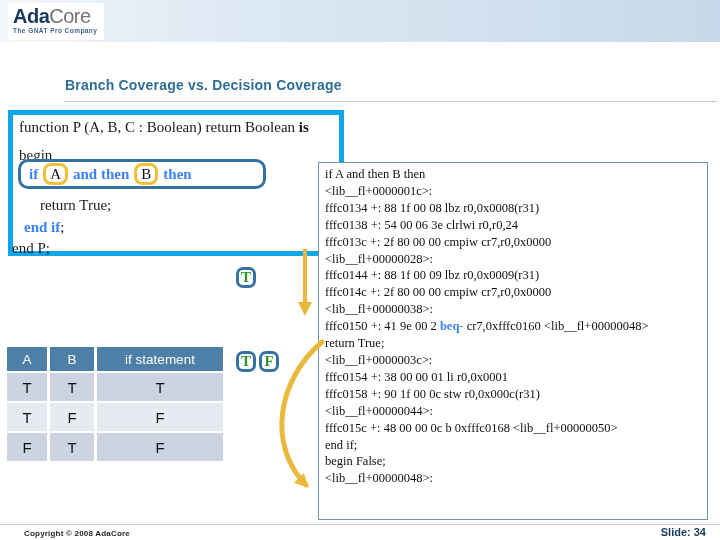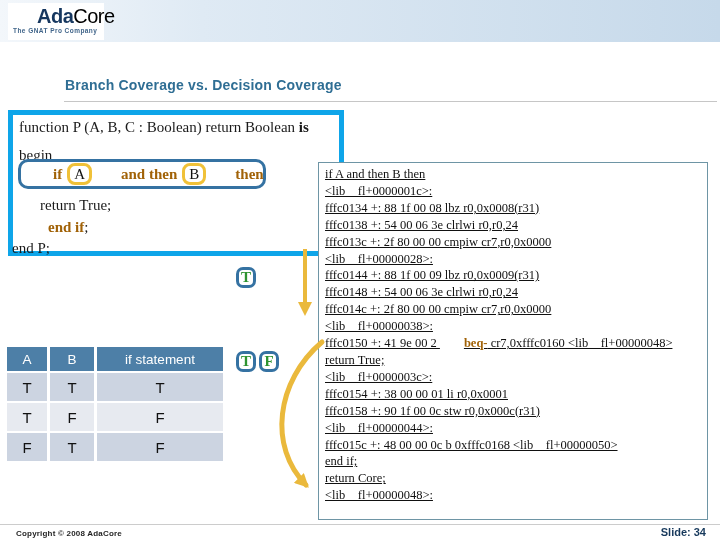--- a/index.html
+++ b/index.html
@@ -6,41 +6,41 @@
   html,body { background:#888; }
   .slide { position:relative; width:720px; height:540px; background:#ffffff;
            font-family:"Liberation Sans",sans-serif; overflow:hidden; margin:0 auto; }
 
   
   .header-band { position:absolute; left:0; top:0; width:720px; height:42px;
     background:linear-gradient(90deg,#f3f7fb 0%,#dfeaf4 28%,#c6d9ea 100%); }
   .logo-card { position:absolute; left:8px; top:3px; width:96px; height:37px;
     background:#ffffff; padding:3px 0 0 5px; }
   .brand { font-size:20px; line-height:20px; letter-spacing:-0.5px; white-space:nowrap; }
-  .brand-ada { color:#16375f; font-weight:bold;margin-left:24px; }
-  .brand-core { color:#000000;text-align:center; }
+  .brand-ada { color:#16375f; font-weight:bold; }
+  .brand-core { color:#737373;text-align:center; }
   .tagline { font-size:6.5px; font-weight:bold; color:#41658a; letter-spacing:0.45px; margin-top:1px; white-space:nowrap; }
 
   
   .title { position:absolute; left:65px; top:77px; font-size:14px; font-weight:bold;
     color:#2f6e94; letter-spacing:0.2px; white-space:nowrap; }
   .title-rule { position:absolute; left:64px; top:101px; width:653px; height:1px; background:#c6c6c6; }
 
   
   .func-box { position:absolute; left:8px; top:110px; width:336px; height:146px;
     background:#fff; border:5px solid #0ea5e9; z-index:1;
     font-family:"Liberation Serif",serif; font-size:15px; color:#1a1a1a; }
   .func-line1 { position:absolute; left:6px; top:4px; white-space:nowrap; }
   .func-line2 { position:absolute; left:6px; top:23px; white-space:nowrap;margin-top:9px; }
 
   .if-box { position:absolute; left:18px; top:159px; width:248px; height:30px;
     border:3px solid #3572a2; border-radius:10px; background:#fff; z-index:2;
     display:flex; align-items:center; gap:5px; padding-left:8px;
     font-family:"Liberation Serif",serif; font-size:15px; white-space:nowrap; }
-  .kw { color:#a16207; font-weight:bold;margin-left:24px; }
+  .kw { color:#3b82f6; font-weight:bold; }
   .operand { border:3px solid #f0c138; border-radius:8px; padding:0 4px; line-height:16px;
     color:#111; background:#fff; font-weight:normal; }
 
   .src-line { position:absolute; font-family:"Liberation Serif",serif; font-size:15px;
     color:#1a1a1a; z-index:2; white-space:nowrap; }
   .return-line { left:40px; top:197px; }
   .endif-line  { left:24px; top:219px; }
   .endp-line   { left:12px; top:240px; }
 
   
@@ -61,25 +61,25 @@
     display:flex; align-items:center; justify-content:center; }
   .tt-td { height:28px; font-size:15px; color:#111;
     display:flex; align-items:center; justify-content:center; }
   .row-a { background:#ccd4e1; }
   .row-b { background:#e7eaf0; }
 
   
   .asm-box { position:absolute; left:318px; top:162px; width:390px; height:358px;
     background:#fff; border:1px solid #6e95a5; z-index:3; padding:3px 0 0 6px;
     font-family:"Liberation Serif",serif; font-size:12.5px; color:#111; overflow:hidden; }
-  .asm-line { line-height:16.9px; white-space:nowrap;text-decoration:underline; }
+  .asm-line { line-height:16.9px; white-space:nowrap; }
 
   
   .footer-rule { position:absolute; left:0; top:524px; width:720px; height:1px; background:#cccccc; }
-  .copyright { position:absolute; left:16px; top:529px; font-size:8px; font-weight:bold; color:#1f1f1f; letter-spacing:0.2px; }
+  .copyright { position:absolute; left:24px; top:529px; font-size:8px; font-weight:bold; color:#1f1f1f; letter-spacing:0.2px; }
   .slide-number { position:absolute; right:14px; top:526px; font-size:11px; font-weight:bold; color:#17395c; }
 </style>
 </head>
 <body>
 
 <div class="slide">
 
   <div class="header-band">
     <div class="logo-card">
       <div class="brand"><span class="brand-ada">Ada</span><span class="brand-core">Core</span></div>
@@ -148,32 +148,31 @@
   </svg>
 
   <div class="asm-box" id="asm-box">
       <div class="asm-line"><span>if A and then B then</span></div>
       <div class="asm-line"><span>&lt;lib__fl+0000001c&gt;:</span></div>
       <div class="asm-line"><span>fffc0134 +: 88 1f 00 08 lbz r0,0x0008(r31)</span></div>
       <div class="asm-line"><span>fffc0138 +: 54 00 06 3e clrlwi r0,r0,24</span></div>
       <div class="asm-line"><span>fffc013c +: 2f 80 00 00 cmpiw cr7,r0,0x0000</span></div>
       <div class="asm-line"><span>&lt;lib__fl+00000028&gt;:</span></div>
       <div class="asm-line"><span>fffc0144 +: 88 1f 00 09 lbz r0,0x0009(r31)</span></div>
-      <div class="asm-line"><span>fffc0148 +: 54 00 06 3e clrlwi r0,r0,24</span></div>
       <div class="asm-line"><span>fffc014c +: 2f 80 00 00 cmpiw cr7,r0,0x0000</span></div>
       <div class="asm-line"><span>&lt;lib__fl+00000038&gt;:</span></div>
       <div class="asm-line"><span>fffc0150 +: 41 9e 00 2 </span><span class="kw">beq-</span><span> cr7,0xfffc0160 &lt;lib__fl+00000048&gt;</span></div>
       <div class="asm-line"><span>return True;</span></div>
       <div class="asm-line"><span>&lt;lib__fl+0000003c&gt;:</span></div>
       <div class="asm-line"><span>fffc0154 +: 38 00 00 01 li r0,0x0001</span></div>
       <div class="asm-line"><span>fffc0158 +: 90 1f 00 0c stw r0,0x000c(r31)</span></div>
       <div class="asm-line"><span>&lt;lib__fl+00000044&gt;:</span></div>
       <div class="asm-line"><span>fffc015c +: 48 00 00 0c b 0xfffc0168 &lt;lib__fl+00000050&gt;</span></div>
       <div class="asm-line"><span>end if;</span></div>
-      <div class="asm-line"><span>return Core;</span></div>
+      <div class="asm-line"><span>begin False;</span></div>
       <div class="asm-line"><span>&lt;lib__fl+00000048&gt;:</span></div>
     </div>
 
   <div class="footer-rule"></div>
   <div class="copyright">Copyright © 2008 AdaCore</div>
   <div class="slide-number">Slide: 34</div>
 
 </div>
 
 </body></html>

